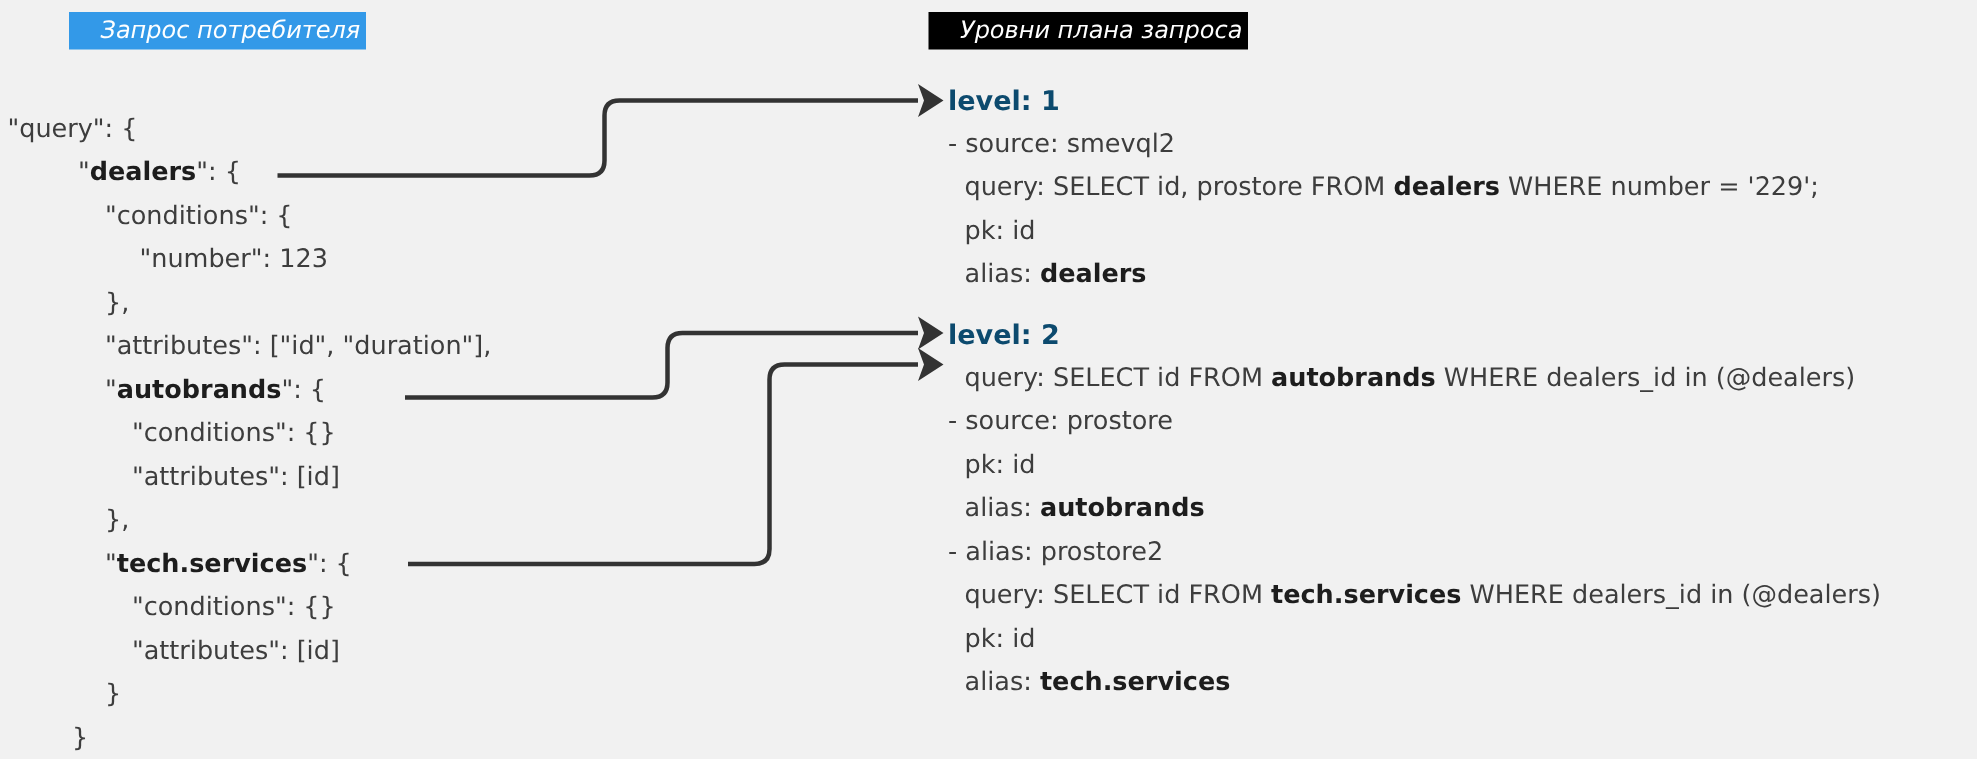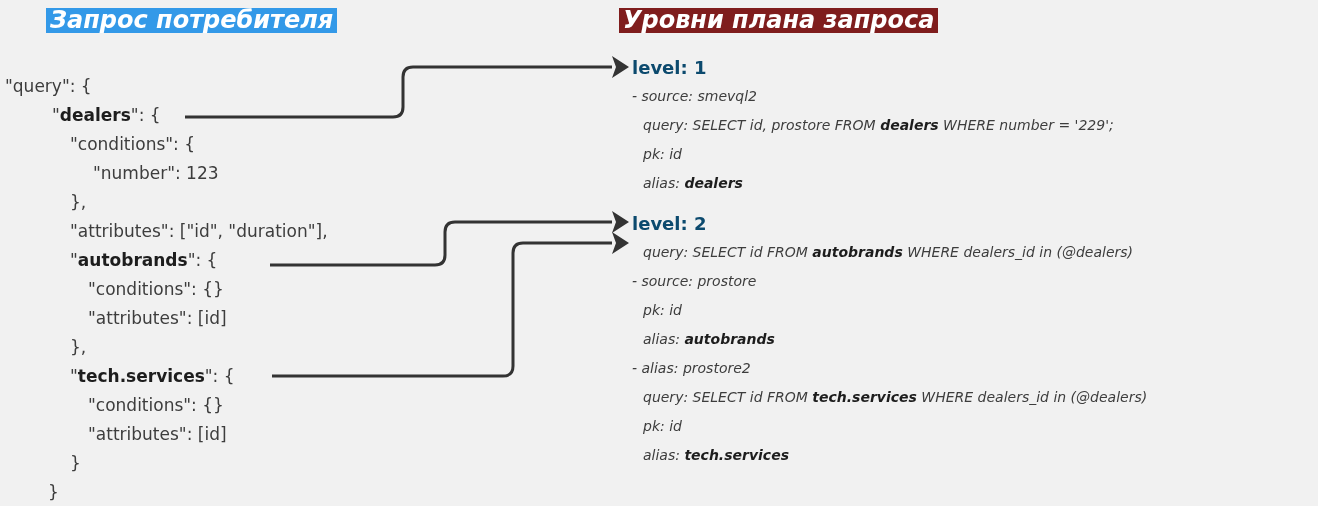--- a/index.html
+++ b/index.html
@@ -18,24 +18,24 @@
   .canvas {
     position: relative;
     width: 1318px;
     height: 506px;
   }
 
   
   .heading {
     position: absolute;
     font-style: italic;
-    font-weight: bold;
-    font-size: 24px;
+    font-weight: normal;
+    font-size: 16px;
     color: #ffffff;
-    padding: 2px 4px 3px 4px;
+    padding: 2px 4px 3px 21px;
     white-space: nowrap;
     line-height: 20px;
   }
   #heading-consumer {
     left: 46px;
     top: 8px;
     background: #3399e8;
   }
   #heading-levels {
     left: 619px;
@@ -74,26 +74,25 @@
     font-size: 18px;
     font-weight: bold;
     color: #0c4a6e;
     line-height: 28px;
     height: 28px;
     white-space: nowrap;
   }
   .level-gap { height: 12px; }
   .src-block { padding-left: 11px; }
   .src-line {
-    font-size: 14px;
+    font-size: 17px;
     line-height: 29px;
     height: 29px;
     white-space: nowrap;
     color: #3d3d3d;
-    font-style: italic;
   }
   .src-line.source { text-indent: -11px; }
   .src-line b { font-weight: bold; color: #1d1d1d; }
 
   
   #connectors {
     position: absolute;
     left: 0;
     top: 0;
     width: 1318px;
@@ -101,21 +100,21 @@
     pointer-events: none;
   }
 </style>
 </head>
 <body>
 
 <div class="canvas">
 
   <div class="heading" id="heading-consumer" style="background: rgb(51, 153, 232);">Запрос потребителя</div>
 
-  <div class="heading" id="heading-levels" style="background: #7f1d1d;">Уровни плана запроса</div>
+  <div class="heading" id="heading-levels" style="background: #000000;">Уровни плана запроса</div>
 
   <div class="json-block" id="json-block">
       <div class="json-line" style="padding-left: 5px;"><span>"query": {</span></div>
       <div class="json-line" style="padding-left: 52px;"><span>"</span><b>dealers</b><span>": {</span></div>
       <div class="json-line" style="padding-left: 70px;"><span>"conditions": {</span></div>
       <div class="json-line" style="padding-left: 93px;"><span>"number": 123</span></div>
       <div class="json-line" style="padding-left: 70px;"><span>},</span></div>
       <div class="json-line" style="padding-left: 70px;"><span>"attributes": ["id", "duration"],</span></div>
       <div class="json-line" style="padding-left: 70px;"><span>"</span><b>autobrands</b><span>": {</span></div>
       <div class="json-line" style="padding-left: 88px;"><span>"conditions": {}</span></div>

